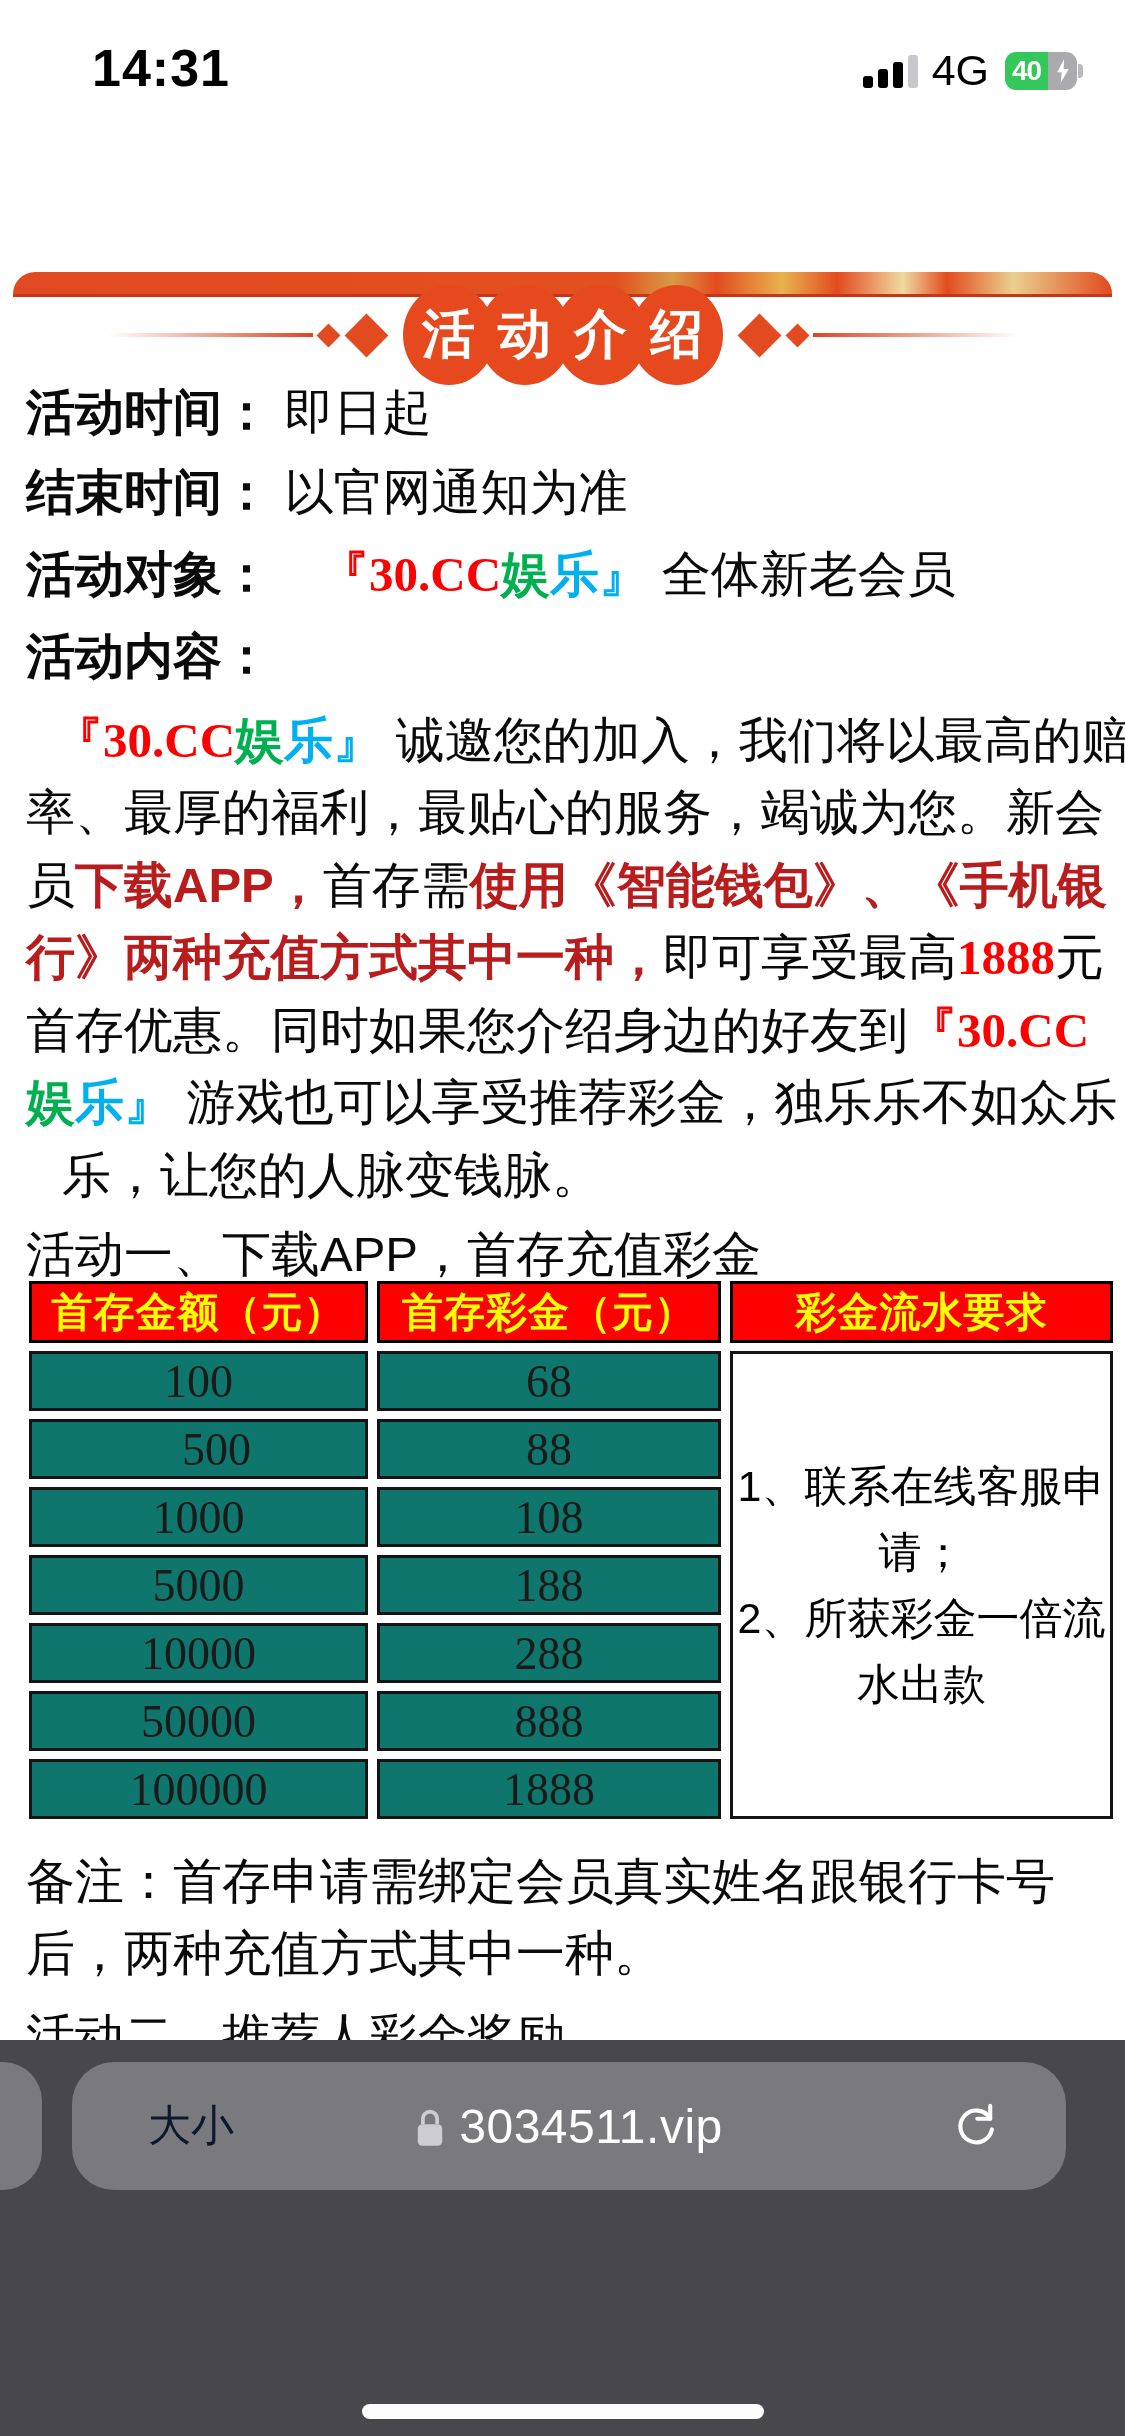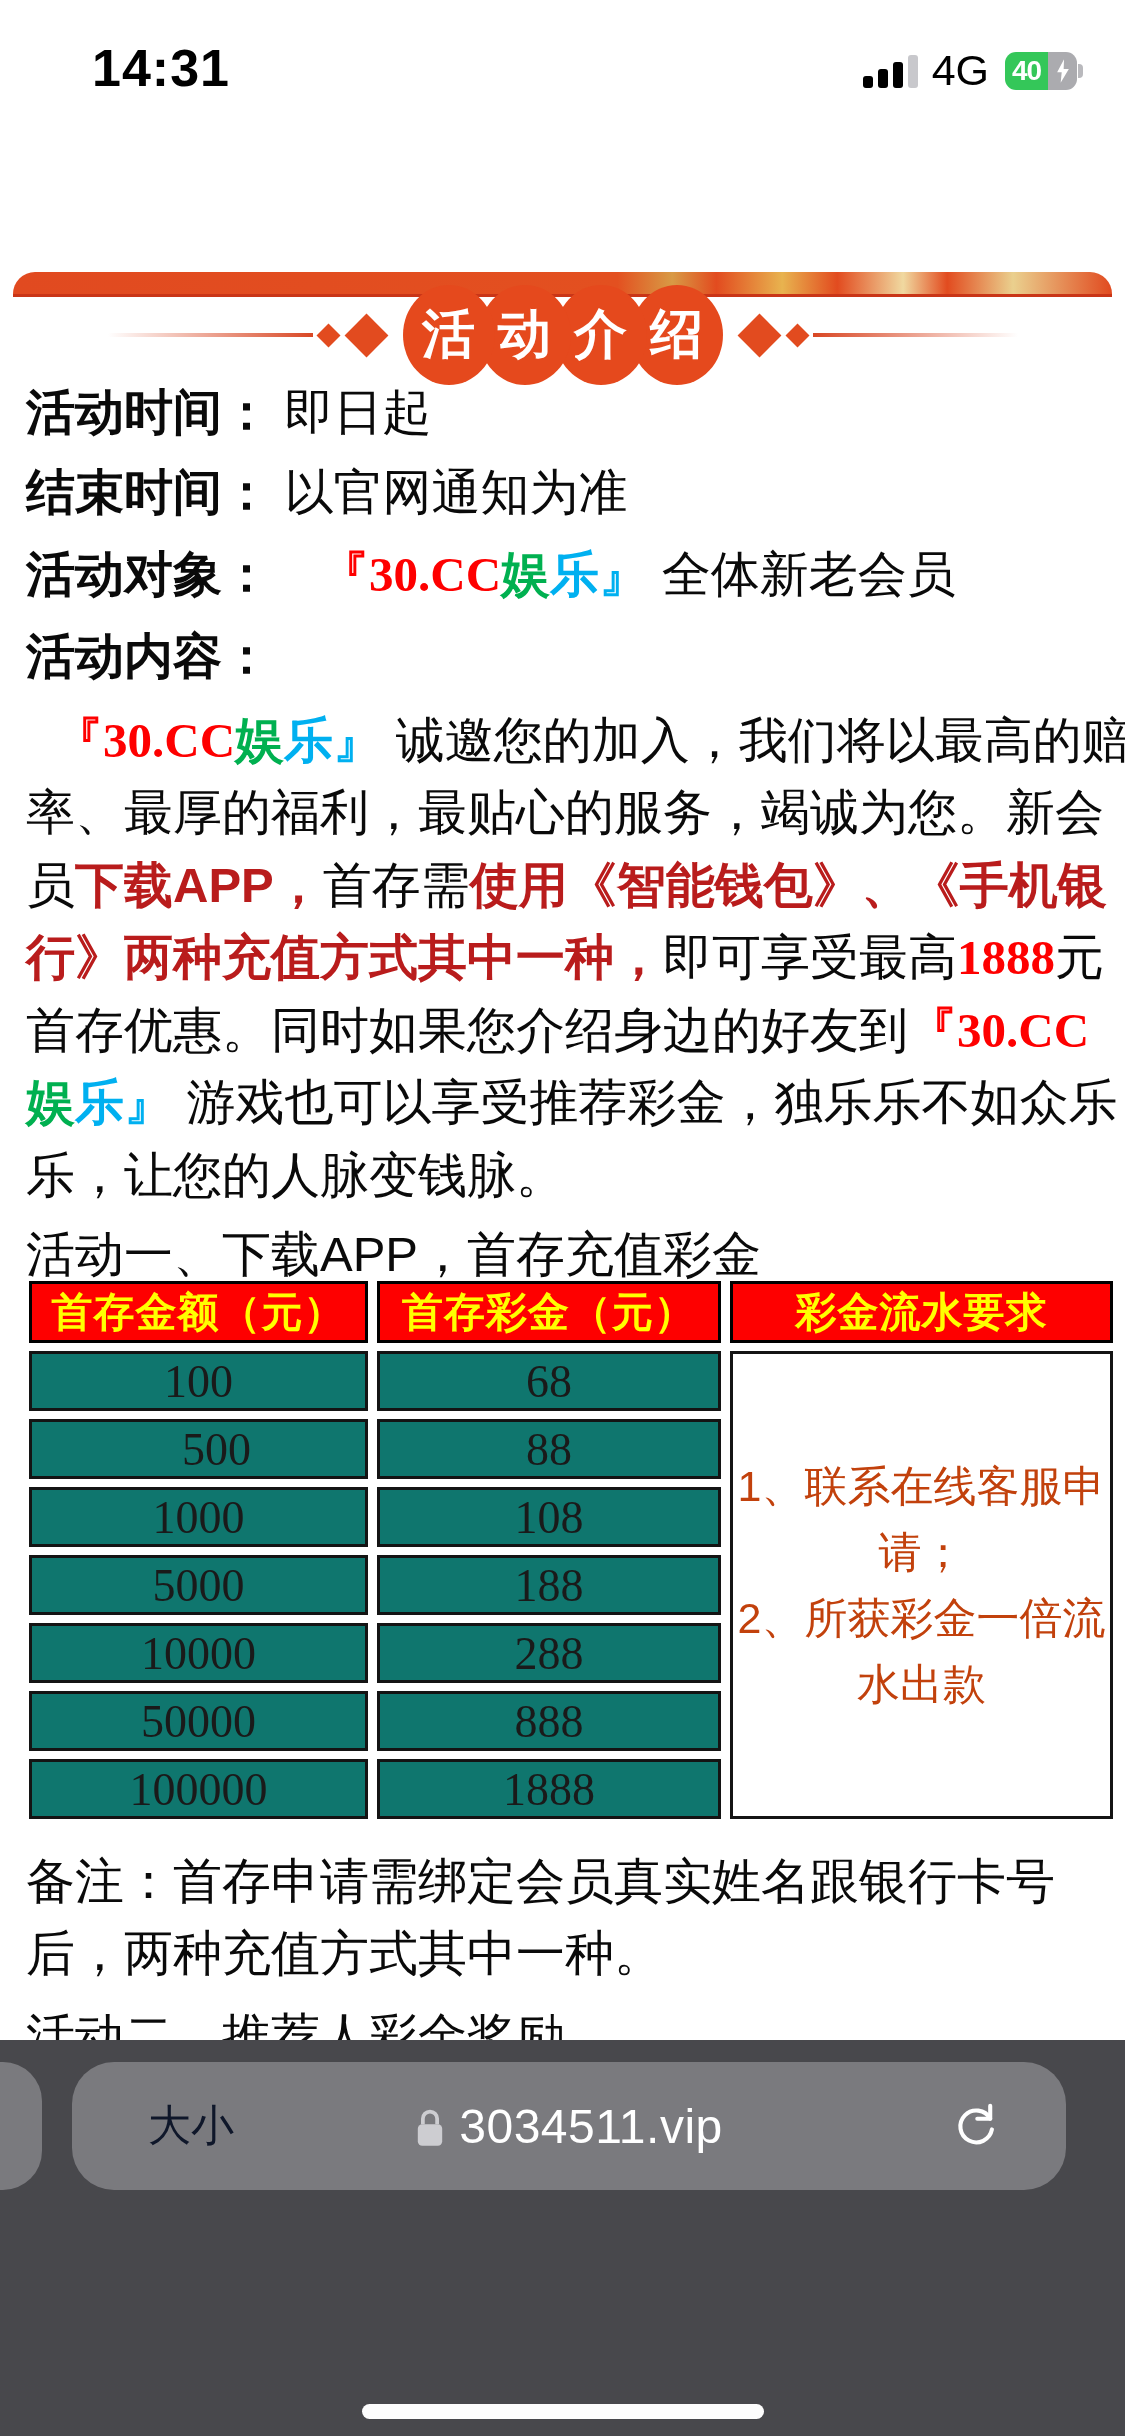--- a/index.html
+++ b/index.html
@@ -64,21 +64,21 @@
   
   .promo-table{position:absolute;left:29px;top:1281px;width:1083px;display:grid;
                grid-template-columns:339px 344px 383px;column-gap:9px;row-gap:8px;}
   .promo-table *{box-sizing:border-box;}
   .th{height:62px;background:#fe0000;border:3px solid #000;color:#ffff00;font-weight:700;font-size:41px;
       display:flex;align-items:center;justify-content:center;letter-spacing:1px;}
   .td{height:60px;border:3px solid #141414;background:#0f766e;display:flex;align-items:center;justify-content:center;
       font-family:"Liberation Serif","DejaVu Serif",serif;font-size:46px;color:#1a1a1a;}
   .req{grid-column:3;grid-row:2 / span 7;border:3px solid #141414;background:#fff;
        display:flex;flex-direction:column;align-items:center;justify-content:center;
-       font-size:43px;color:#c2410c;line-height:66px;text-align:center;}
+       font-size:43px;color:#000000;line-height:66px;text-align:center;}
 
   
   .safari{position:absolute;left:0;top:2040px;width:1125px;height:396px;background:#48484c;z-index:20;}
   .url-pill{position:absolute;left:72px;top:22px;width:994px;height:128px;border-radius:42px;background:#7a7a7e;
             display:flex;align-items:center;}
   .pill-sliver{position:absolute;left:-36px;top:22px;width:78px;height:128px;border-radius:42px;background:#7a7a7e;}
   .text-size-btn{position:absolute;left:76px;top:0;height:128px;display:flex;align-items:center;
                  color:#0f172a;font-size:43px;}
   .url-center{position:absolute;left:0;top:0;width:100%;height:128px;display:flex;align-items:center;justify-content:center;}
   .lock{margin-right:14px;margin-top:4px;}
@@ -138,21 +138,21 @@
       <div class="line" style="top: 376px;"><span class="seg-label">活动时间：</span><span class="seg-k"> 即日起</span></div>
       <div class="line" style="top: 456px;"><span class="seg-label">结束时间：</span><span class="seg-k"> 以官网通知为准</span></div>
       <div class="line" style="top: 538px;"><span class="seg-label">活动对象：</span><span class="seg-k">　</span><span class="seg-rs">『30.CC</span><span class="seg-g">娱</span><span class="seg-c">乐』</span><span class="seg-k"> 全体新老会员</span></div>
       <div class="line" style="top: 620px;"><span class="seg-label">活动内容：</span></div>
       <div class="line" style="top: 704px; left: 54px;"><span class="seg-rs">『30.CC</span><span class="seg-g">娱</span><span class="seg-c">乐』</span><span class="seg-k"> 诚邀您的加入，我们将以最高的赔</span></div>
       <div class="line" style="top: 776px;"><span class="seg-k">率、最厚的福利，最贴心的服务，竭诚为您。新会</span></div>
       <div class="line" style="top: 849px;"><span class="seg-k">员</span><span class="seg-r">下载APP，</span><span class="seg-k">首存需</span><span class="seg-r">使用《智能钱包》、《手机银</span></div>
       <div class="line" style="top: 921px;"><span class="seg-r">行》两种充值方式其中一种，</span><span class="seg-k">即可享受最高</span><span class="seg-rs">1888</span><span class="seg-k">元</span></div>
       <div class="line" style="top: 994px;"><span class="seg-k">首存优惠。同时如果您介绍身边的好友到</span><span class="seg-rs">『30.CC</span></div>
       <div class="line" style="top: 1066px;"><span class="seg-g">娱</span><span class="seg-c">乐』</span><span class="seg-k"> 游戏也可以享受推荐彩金，独乐乐不如众乐</span></div>
-      <div class="line" style="top: 1139px;"><span class="seg-k">乐，让您的人脉变钱脉。</span></div>
+      <div class="line" style="top: 1139px; margin-left: 36px;"><span class="seg-k">乐，让您的人脉变钱脉。</span></div>
       <div class="line" style="top: 1218px;"><span class="seg-k">活动一、下载APP，首存充值彩金</span></div>
       <div class="line" style="top: 1845px;"><span class="seg-k">备注：首存申请需绑定会员真实姓名跟银行卡号</span></div>
       <div class="line" style="top: 1917px;"><span class="seg-k">后，两种充值方式其中一种。</span></div>
       <div class="line" style="top: 2000px;"><span class="seg-k">活动二、推荐人彩金奖励</span></div>
     </div>
 
   <div class="promo-table">
       <div class="th" style="grid-area: 1 / 1;">首存金额（元）</div>
       <div class="th" style="grid-area: 1 / 2;">首存彩金（元）</div>
       <div class="th" style="grid-area: 1 / 3;">彩金流水要求</div>

